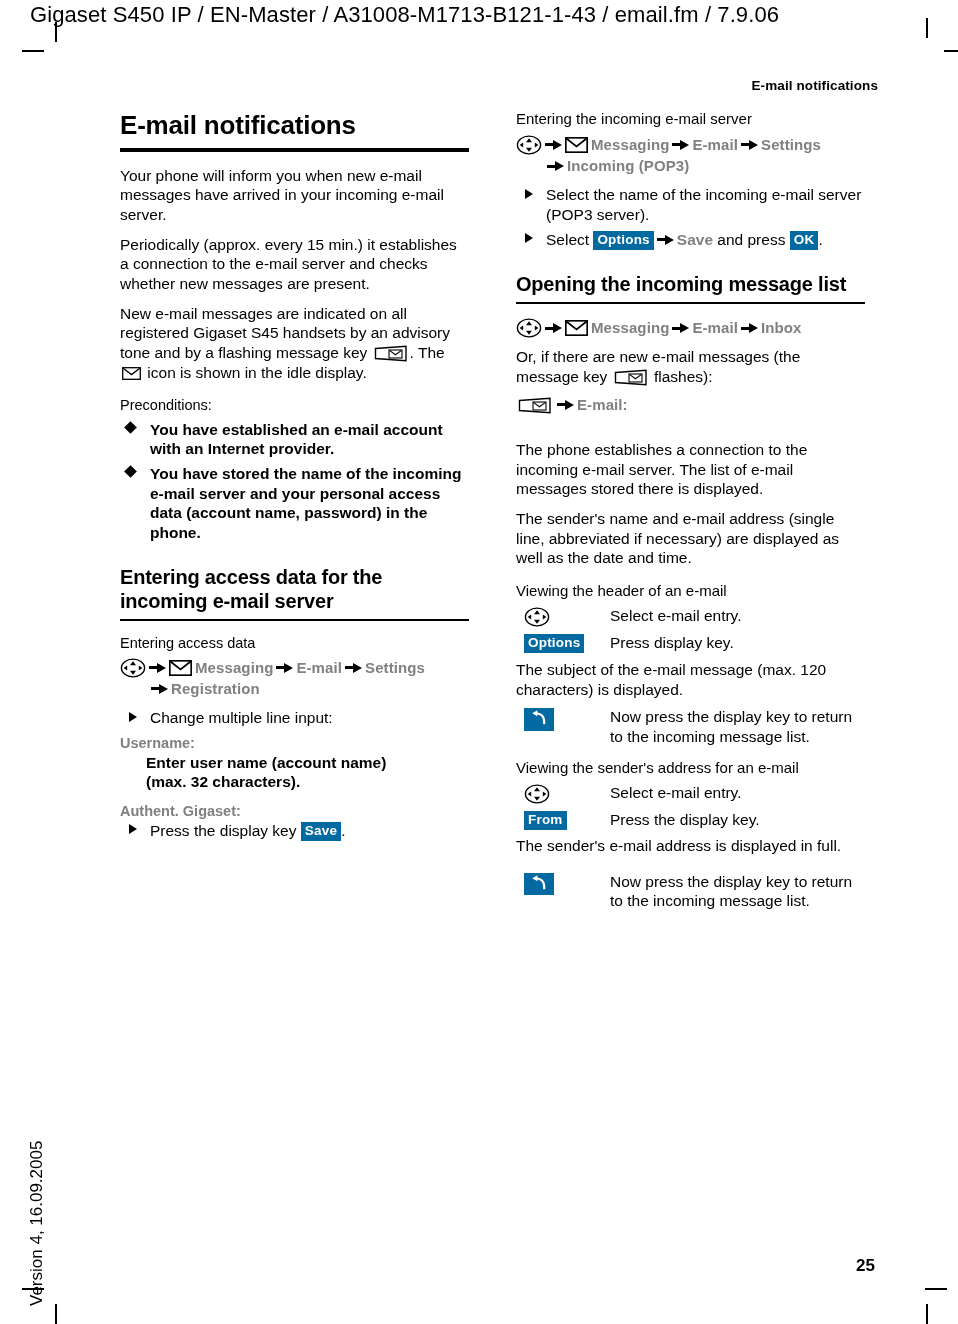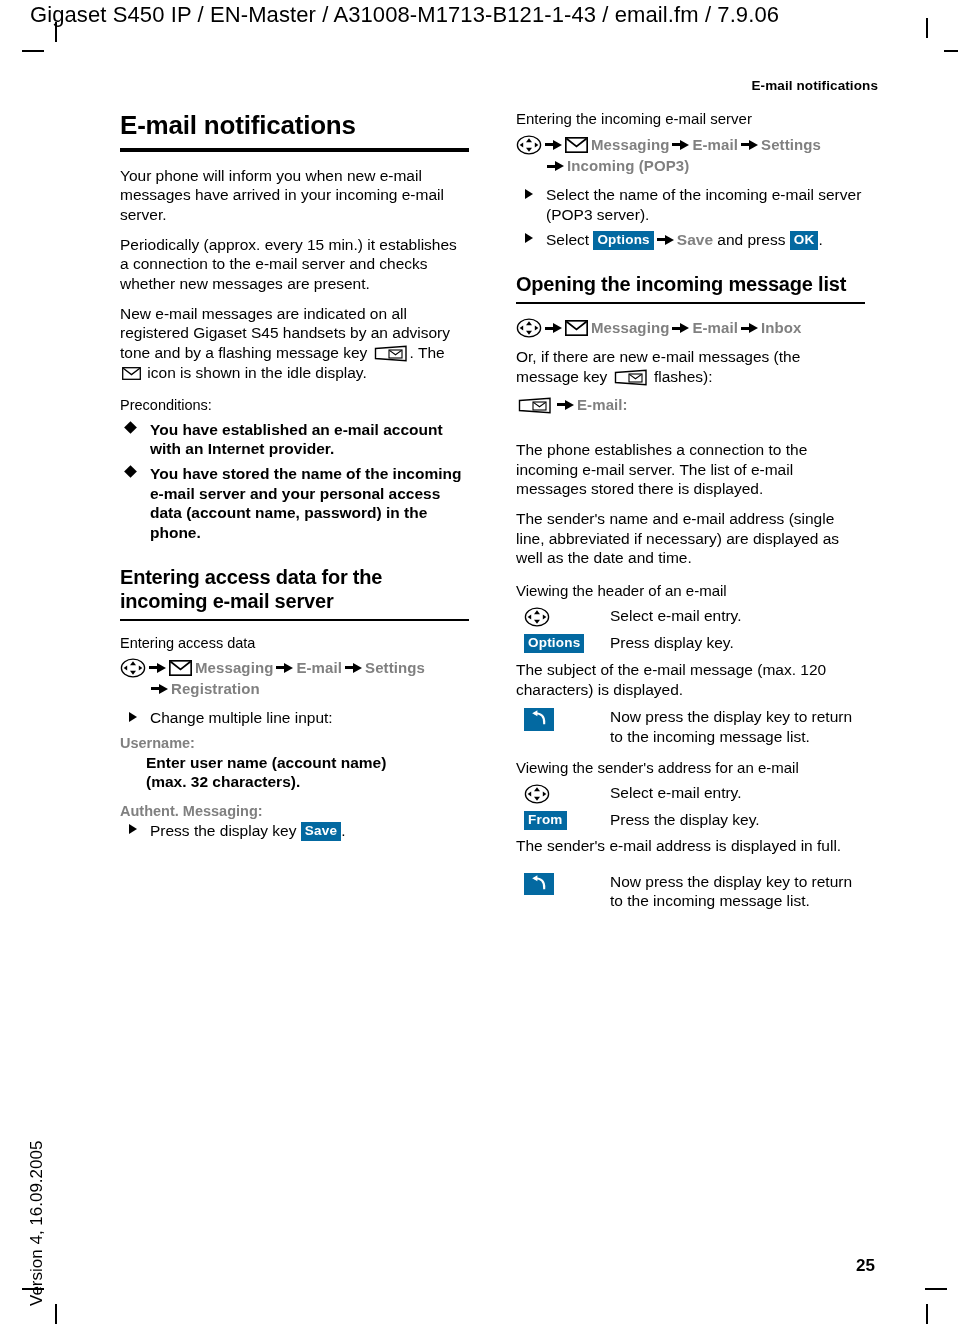--- a/index.html
+++ b/index.html
@@ -250,21 +250,21 @@
     </div>
 
     <div class="step">
       <span class="tri"></span>
       <span>Change multiple line input:</span>
     </div>
 
     <p style="margin-bottom:0;"><span class="m" style="color:#808080;font-weight:bold;font-size:14.5px;">Username:</span></p>
     <p style="margin-left:26px; margin-bottom:9px;font-weight:bold;"><span>Enter user name (account name)</span><br><span>(max. 32 characters).</span></p>
 
-    <p style="margin-bottom:0;"><span class="m" style="color:#808080;font-weight:bold;font-size:14.5px;">Authent. Messaging:</span></p>
+    <p style="margin-bottom:0;"><span class="m" style="color:#808080;font-weight:bold;font-size:14.5px;">Authent. Gigaset:</span></p>
 
     <div class="step">
       <span class="tri"></span>
       <span>Press the display key</span>
       <span class="dkey">Save</span><span>.</span>
     </div>
 
   </div>
 
   <div class="col right">

